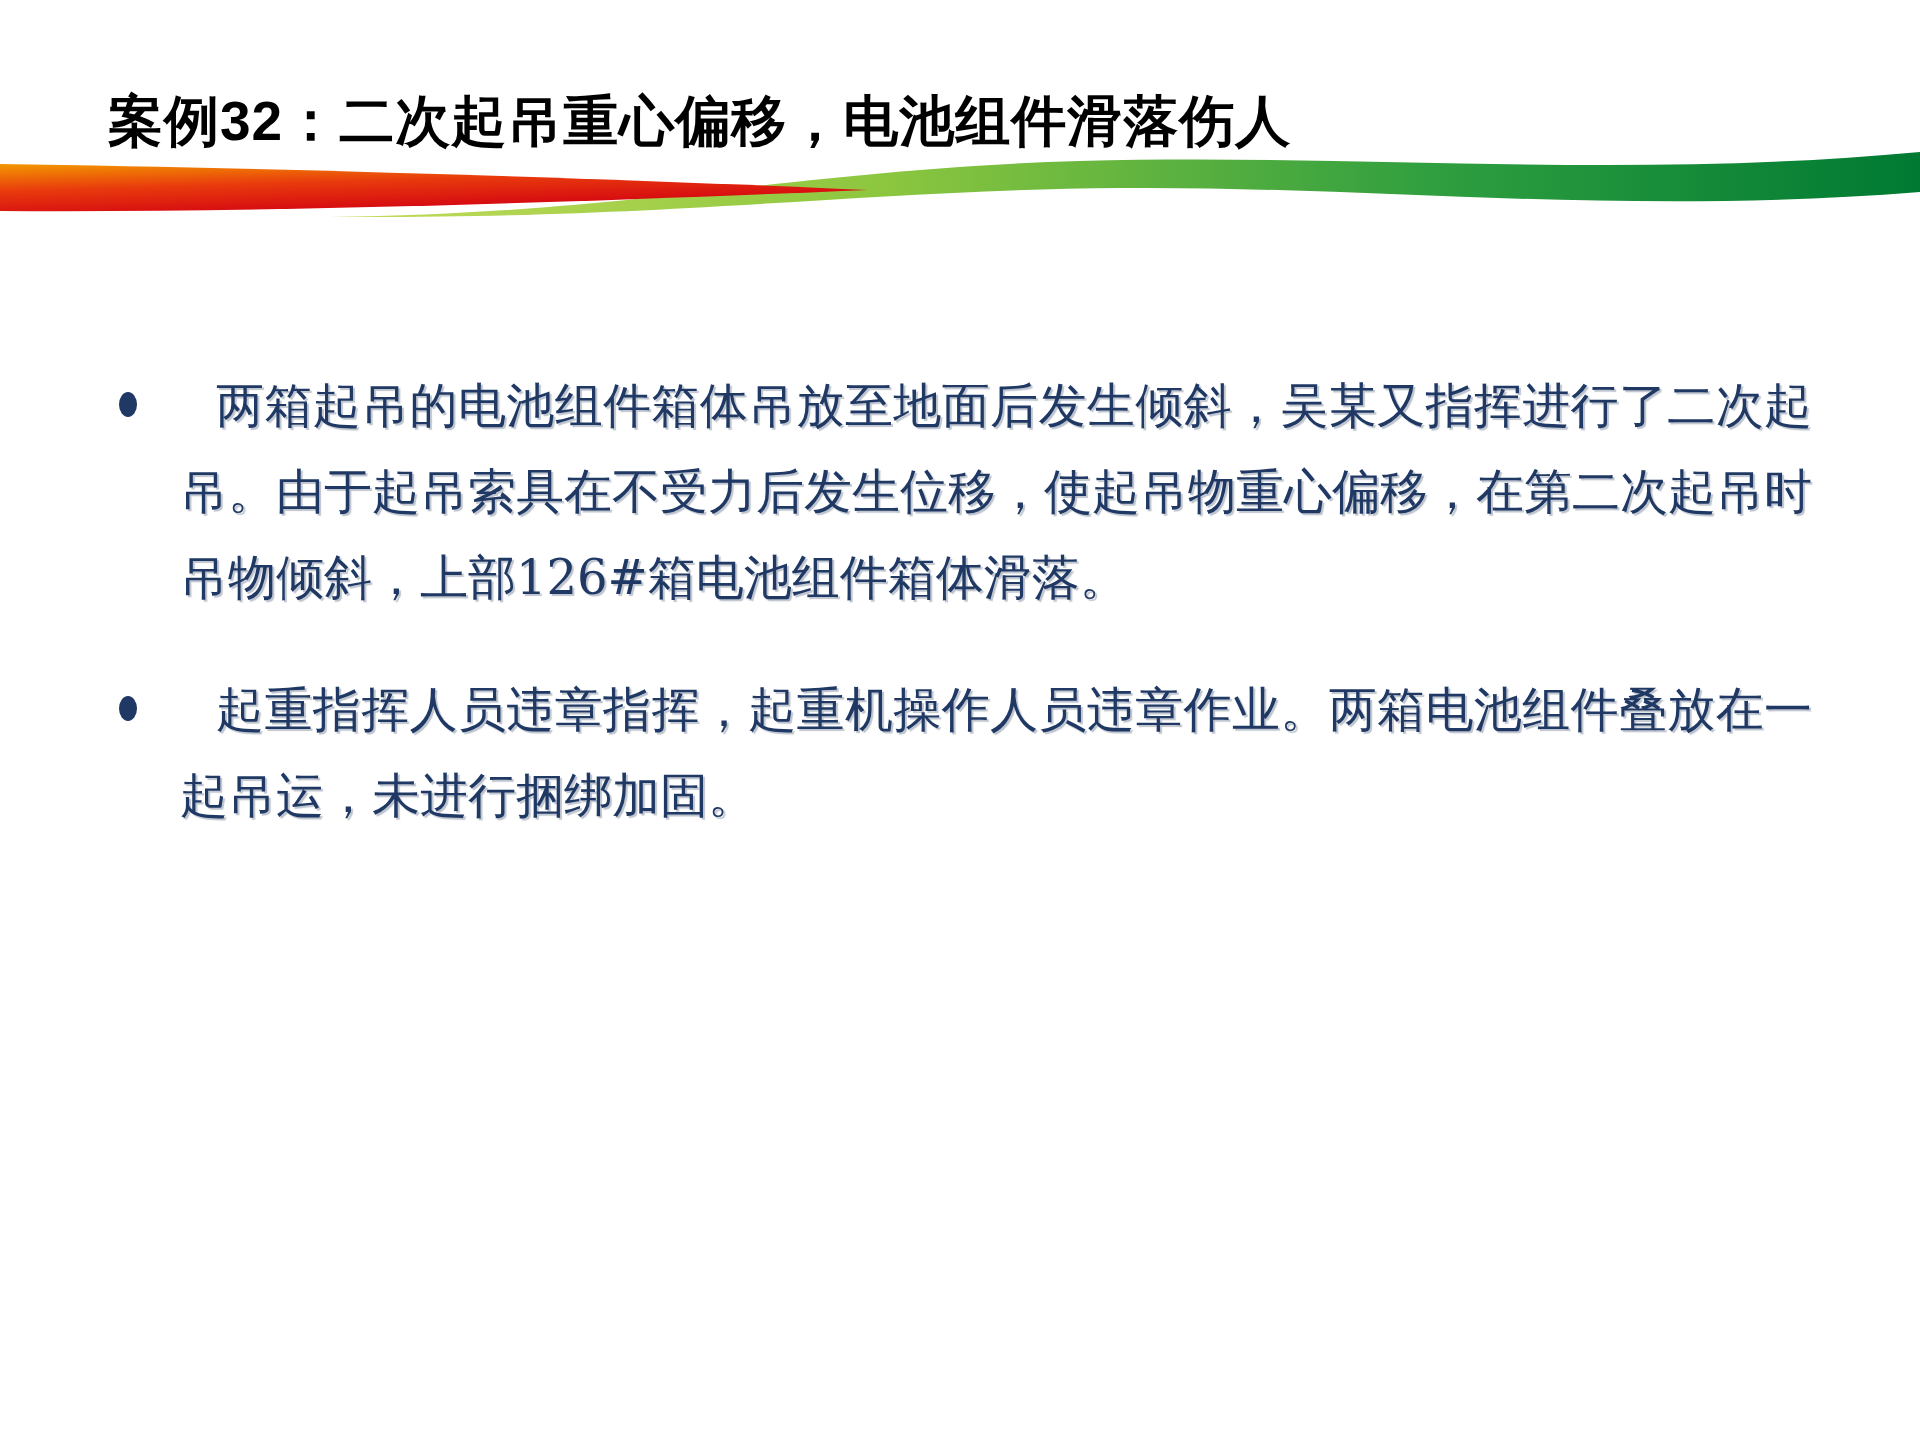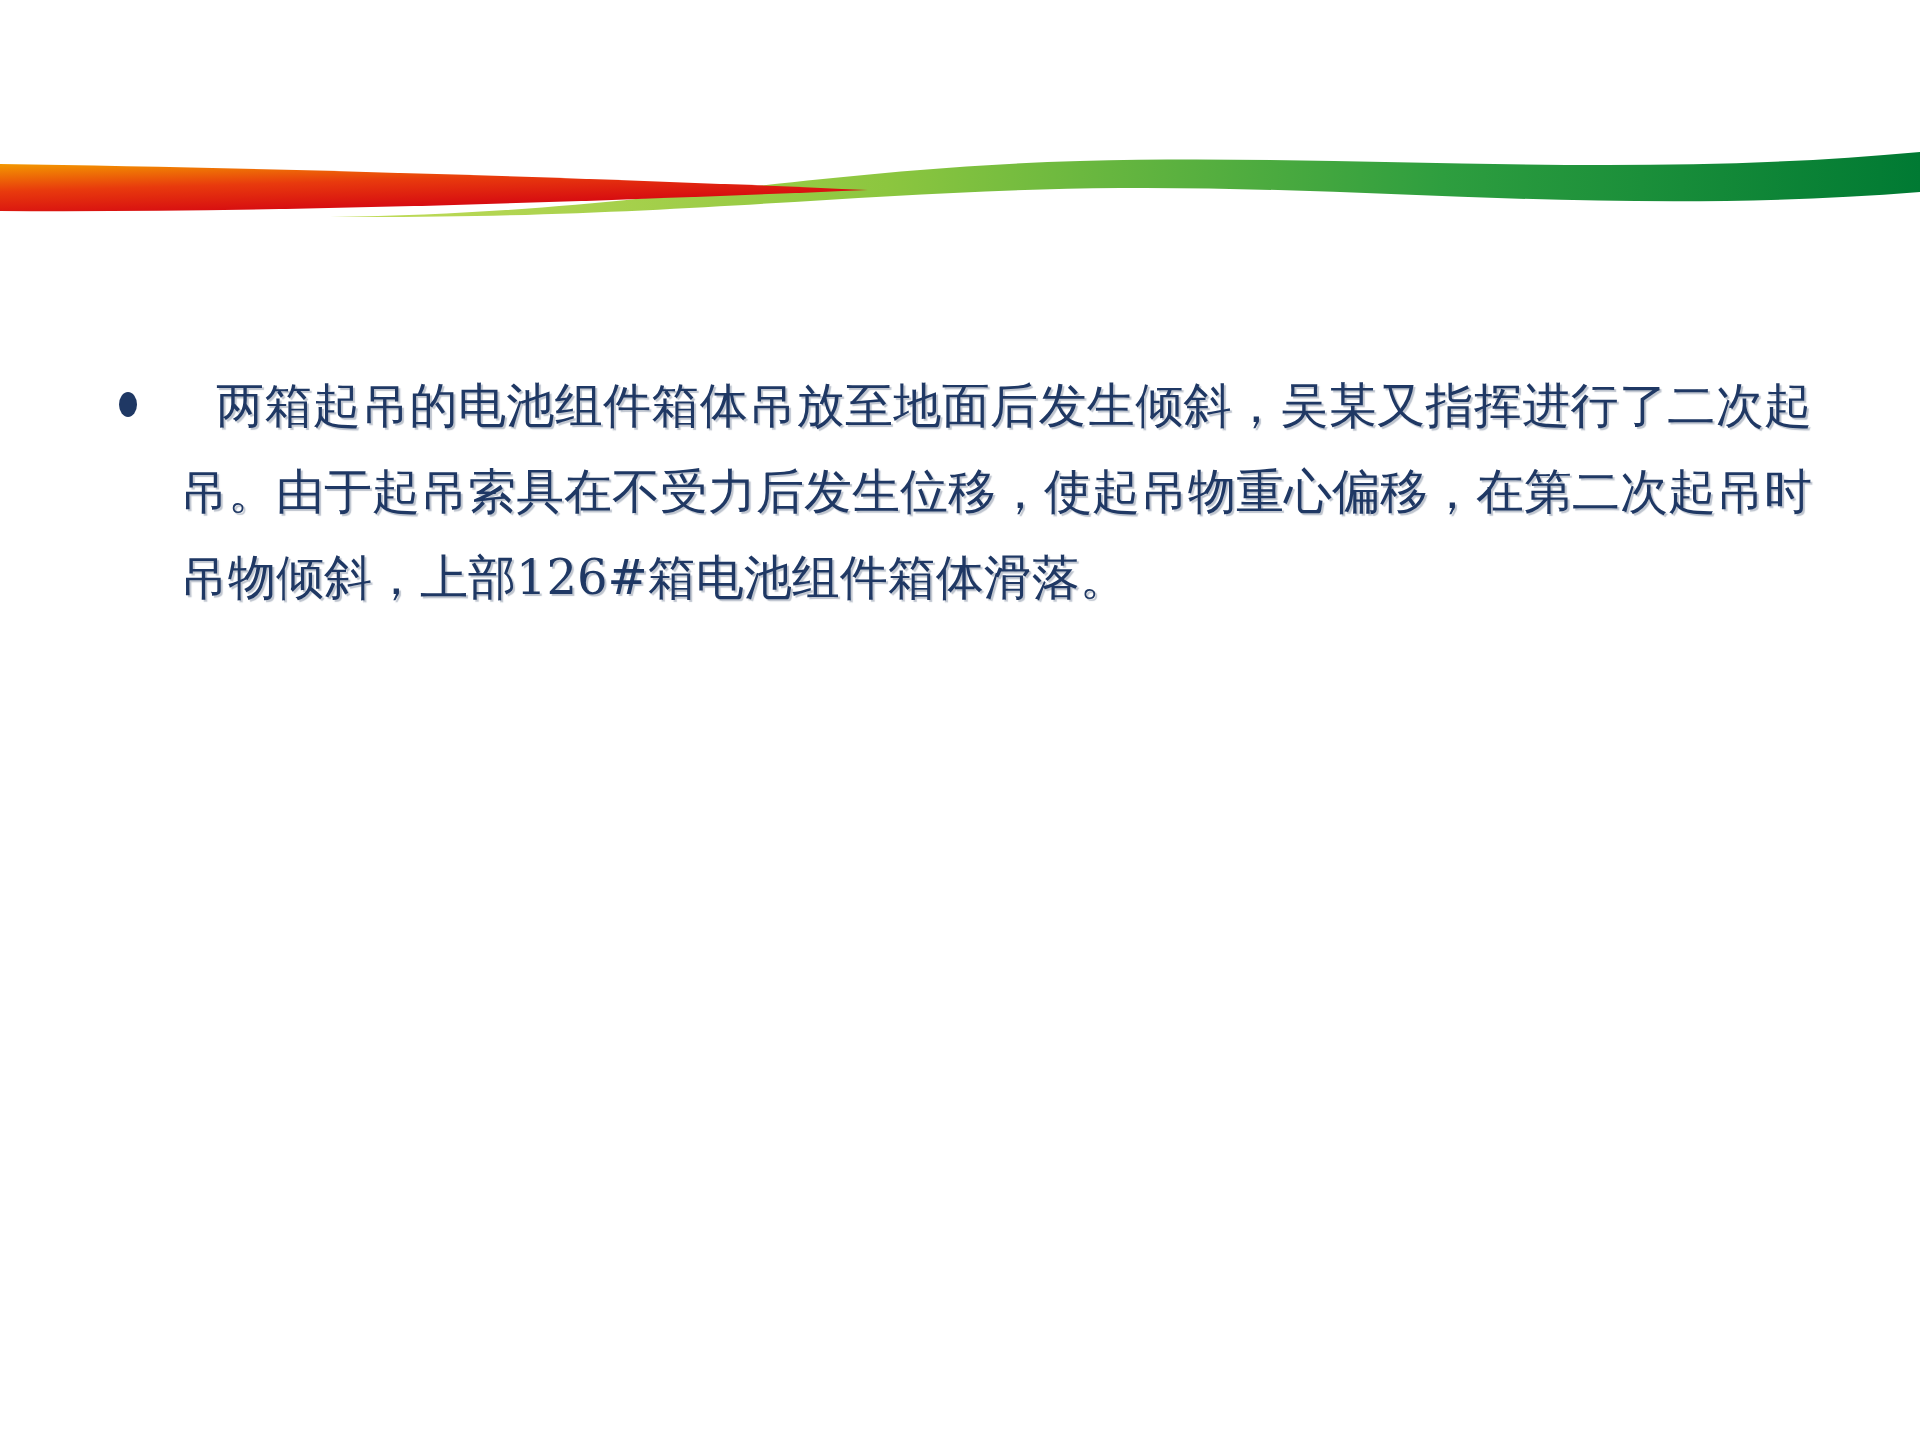--- a/index.html
+++ b/index.html
@@ -77,20 +77,21 @@
     text-align: justify;
     text-indent: 36px;
     text-shadow: 2px 2px 1px rgba(110, 124, 146, 0.45);
   }
 </style>
 </head>
 <body>
 
 <div class="slide">
 
+  <h1 class="slide-title">案例32：二次起吊重心偏移，电池组件滑落伤人</h1>
 
   <div class="ribbon">
     <svg viewBox="0 0 1920 82" preserveAspectRatio="none" aria-hidden="true">
       <defs>
         <linearGradient id="ggrad" x1="0" y1="0" x2="1" y2="0">
           <stop offset="0" stop-color="#c3dc5a"></stop>
           <stop offset="0.35" stop-color="#8cc63f"></stop>
           <stop offset="0.7" stop-color="#2e9e3f"></stop>
           <stop offset="1" stop-color="#007a33"></stop>
         </linearGradient>
@@ -104,15 +105,19 @@
       <path d="M 0 26 C 280 30 600 40 868 52 C 600 63 280 75 0 73 Z" fill="url(#rgrad)"></path>
     </svg>
   </div>
 
 
   <ul class="bullet-list">
     <li class="bullet-item">
       <span class="bullet-dot"></span>
       <p class="bullet-text">两箱起吊的电池组件箱体吊放至地面后发生倾斜，吴某又指挥进行了二次起吊。由于起吊索具在不受力后发生位移，使起吊物重心偏移，在第二次起吊时吊物倾斜，上部126#箱电池组件箱体滑落。</p>
     </li>
+    <li class="bullet-item">
+      <span class="bullet-dot"></span>
+      <p class="bullet-text">起重指挥人员违章指挥，起重机操作人员违章作业。两箱电池组件叠放在一起吊运，未进行捆绑加固。</p>
+    </li>
   </ul>
 
 </div>
 
 </body></html>

